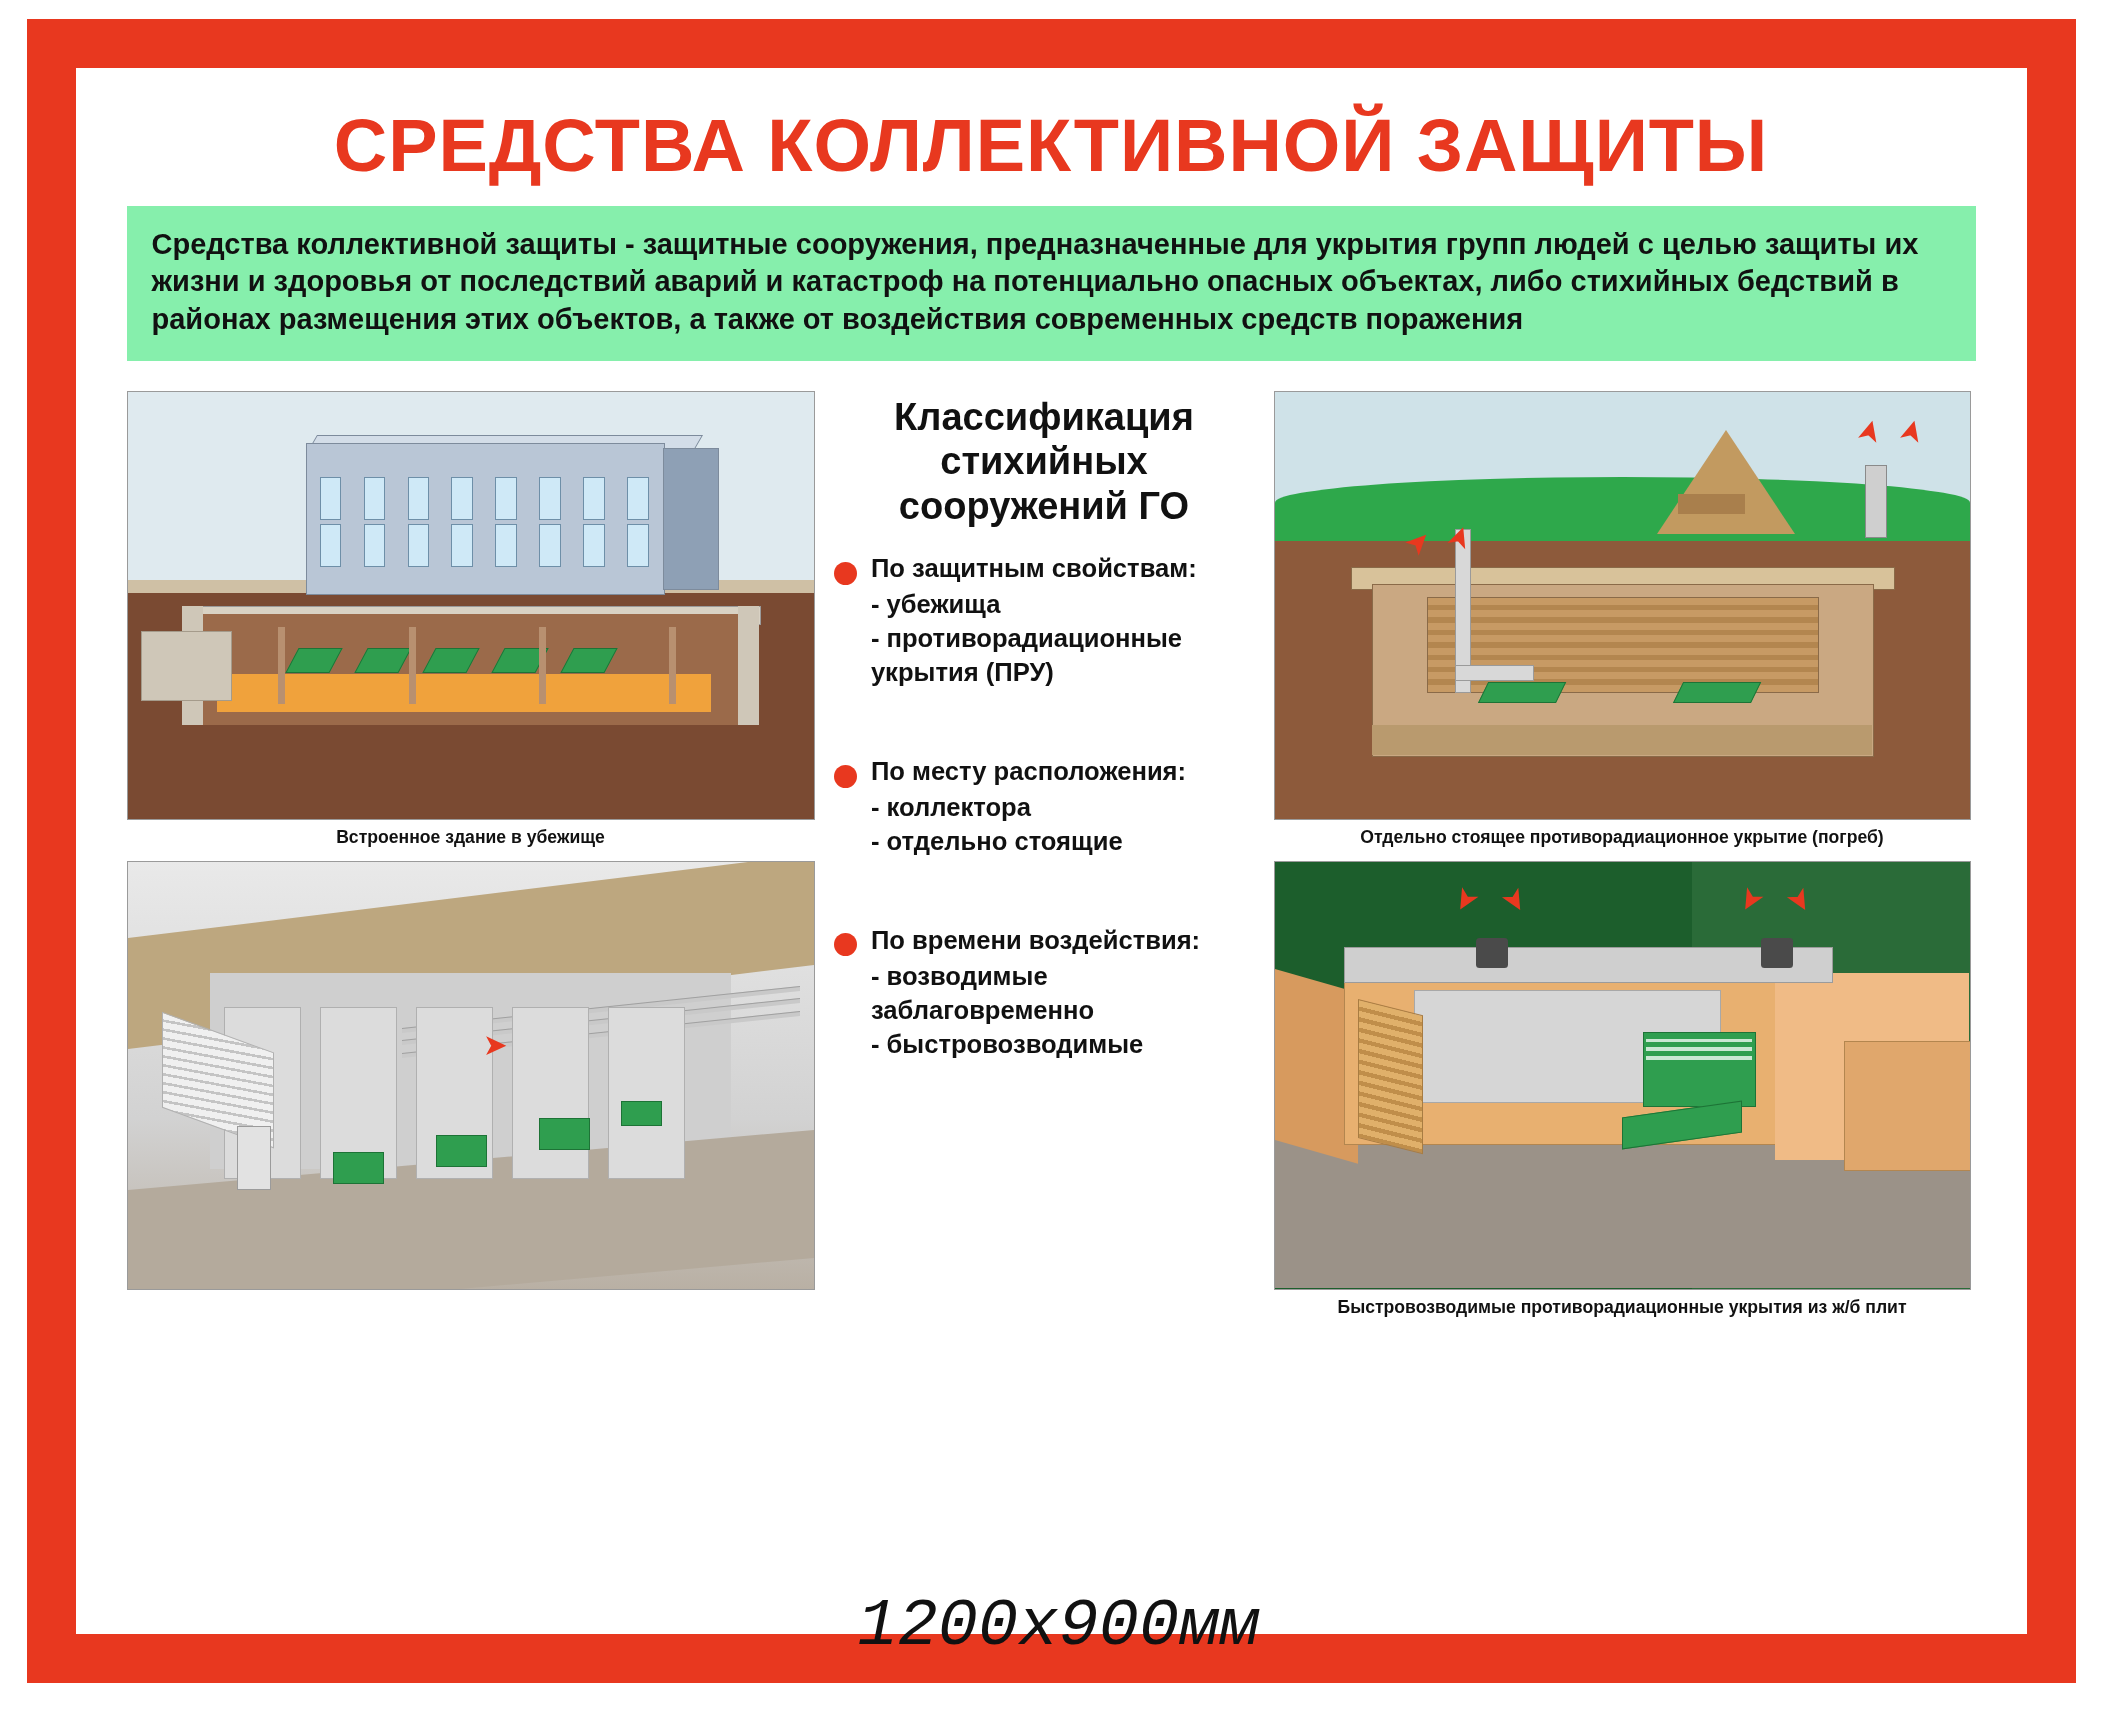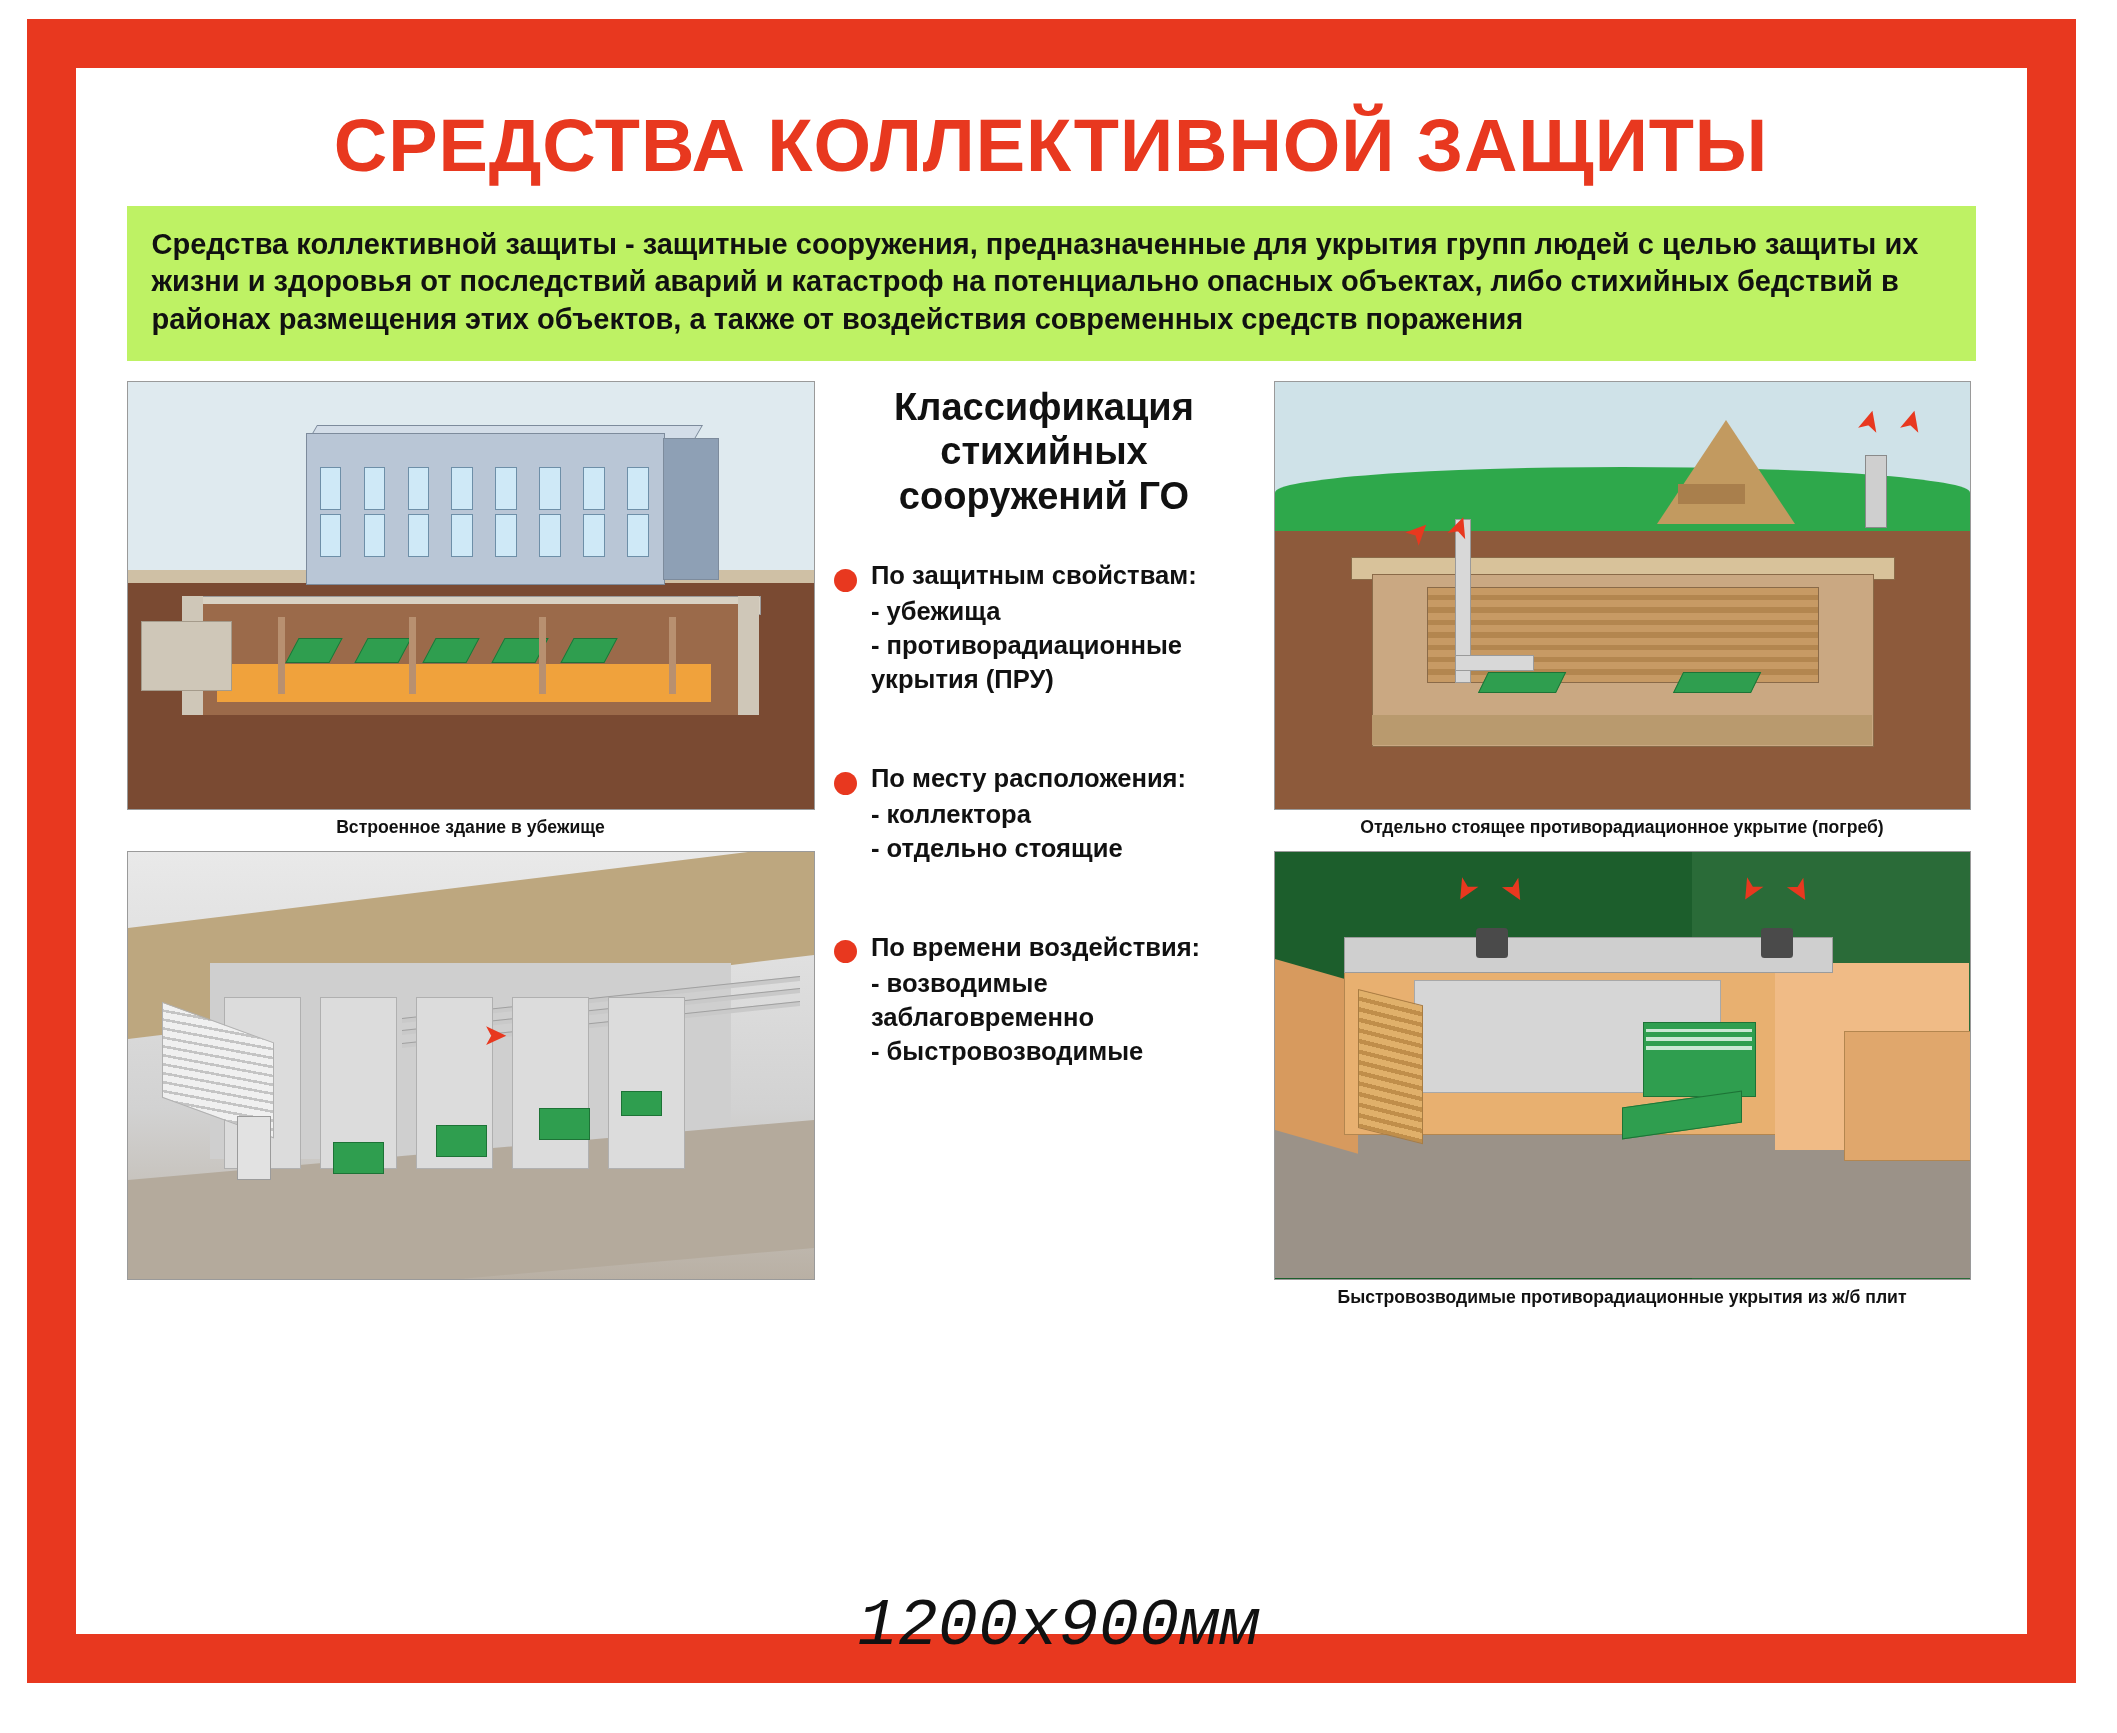--- a/index.html
+++ b/index.html
@@ -36,24 +36,24 @@
     color: #e8381f;
     font-size: 74px;
     font-weight: bold;
     letter-spacing: 0.9px;
     line-height: 1.0;
     margin-top: 16px;
     margin-bottom: 23px;
     font-family: "Liberation Sans", sans-serif;
   }
   .intro-box {
-    background: #bef264;
+    background: #86efac;
     padding: 19.4px 25px 23px 25px;
     box-sizing: border-box;
-    margin: 0 16px 20px 16px;
+    margin: 0 16px 30px 16px;
   }
   .intro-text {
     font-size: 29px;
     font-weight: bold;
     line-height: 1.29;
     color: #111111;
   }
   .content-grid {
     display: flex;
     gap: 0px;
@@ -85,21 +85,21 @@
     padding: 7px 3.5px 0 3.5px;
     line-height: 1.2;
   }
   .class-title {
     text-align: center;
     font-size: 38px;
     font-weight: bold;
     line-height: 1.18;
     color: #111;
     margin-top: 3.5px;
-    margin-bottom: 39px;
+    margin-bottom: 22px;
   }
   .bullet-block {
     display: flex;
     margin-bottom: 65px;
   }
   .bullet-dot {
     width: 23px;
     height: 23px;
     border-radius: 50%;
     background: #e8381f;

